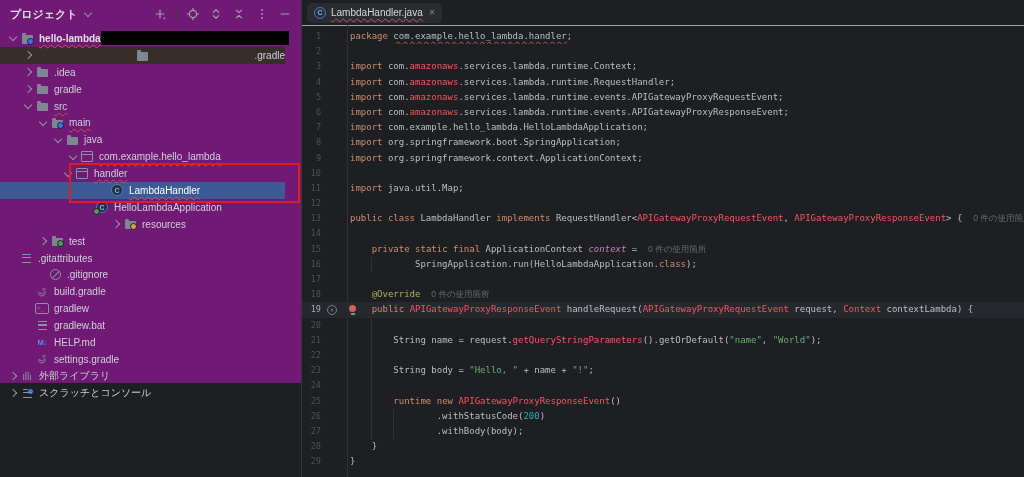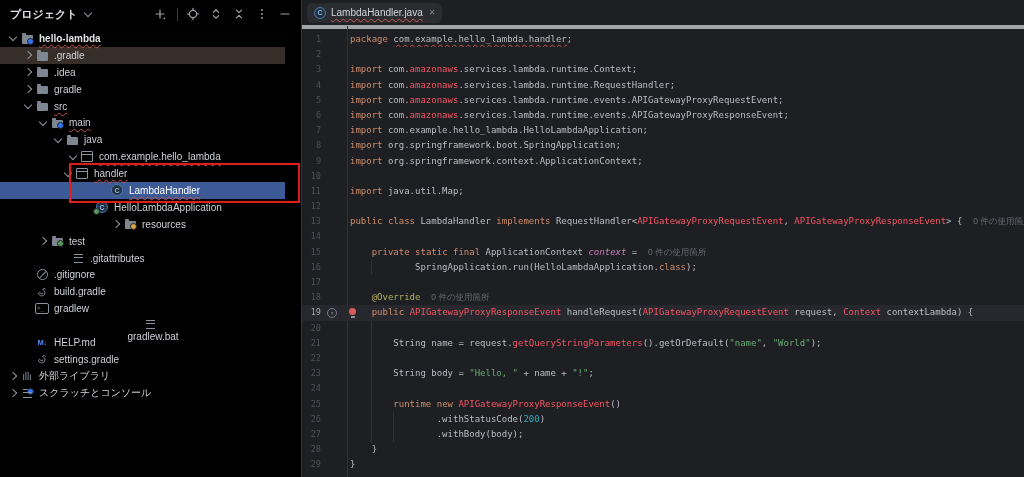--- a/index.html
+++ b/index.html
@@ -1,19 +1,19 @@
 <!DOCTYPE html>
 <html><head>
 <meta charset="utf-8">
 <style>
   html,body{margin:0;padding:0;}
   body{width:1024px;height:477px;background:#1E1F22;overflow:hidden;position:relative;
        font-family:"Liberation Sans",sans-serif;-webkit-font-smoothing:antialiased;}
   
-  #panel{position:absolute;left:0;top:0;width:301px;height:477px;background:#000000;}
+  #panel{position:absolute;left:0;top:0;width:301px;height:383px;background:#701a75;}
   #panel-header{height:28px;display:flex;align-items:center;padding:0 8px 0 10px;}
   #panel-title{font-size:11px;font-weight:bold;color:#DFE1E5;margin-right:7px;}
   .hdr-spacer{flex:1;}
   .hdr-ico{width:16px;height:16px;display:flex;align-items:center;justify-content:center;margin-left:7px;}
   .hdr-ico svg{stroke:#9DA0A6;fill:none;stroke-width:1.4;stroke-linecap:round;stroke-linejoin:round;}
   .hdr-sep{width:1px;height:13px;background:#3A3C40;margin-left:9px;}
   .chev{display:inline-block;width:5px;height:5px;border-right:1.3px solid #9095A0;border-bottom:1.3px solid #9095A0;}
   .chev.r{transform:rotate(-45deg);}
   .chev.d{transform:rotate(45deg);margin-top:-2px;}
   #tree{position:absolute;left:0;top:30px;right:16px;}
@@ -42,21 +42,21 @@
   .bdg{position:absolute;width:5px;height:5px;border-radius:50%;right:-1px;bottom:-1px;border:1px solid #1E1F22;}
   .bdg.blue{background:#3574F0;} .bdg.green{background:#57965C;} .bdg.yellow{background:#D9A343;}
   .bdg.tr{bottom:auto;top:-2px;right:-2px;}
   .bdg.bl{right:auto;left:-2px;}
   .tico svg{stroke:#8B93A0;fill:none;stroke-width:1.2;stroke-linecap:round;}
   
   #redaction{position:absolute;left:101px;top:31px;width:188px;height:14px;background:#020202;z-index:6;}
   #annotation{position:absolute;left:69px;top:163px;width:227px;height:36px;border:2px solid #DF1D1D;z-index:7;}
   
   #editor{position:absolute;left:301px;top:0;right:0;height:477px;border-left:1px solid #343639;background:#1E1F22;}
-  #tabbar{height:25px;display:flex;align-items:center;border-bottom:4px solid #a3a3a3;padding-left:5px;}
+  #tabbar{height:25px;display:flex;align-items:center;border-bottom:1px solid #a3a3a3;padding-left:5px;}
   #tab{display:flex;align-items:center;background:#2A2C30;border-radius:5px;height:20px;padding:0 7px;}
   #tab-title{font-size:10px;color:#D5D7DC;margin-left:5px;}
   #tab-close{font-size:8px;color:#7E828A;margin-left:6px;}
   #codewrap{position:relative;padding-top:3px;}
   .guide{position:absolute;width:1px;background:#2E3135;z-index:0;}
   .crow{display:flex;height:15.2px;line-height:15.2px;white-space:pre;position:relative;}
   .crow.hl{background:#26282E;}
   .gut{width:46px;flex:none;display:flex;font-family:"DejaVu Sans Mono",monospace;}
   .gnum{width:19px;text-align:right;font-size:8.5px;color:#4C5157;}
   .crow.hl .gnum{color:#A7AAB0;}
@@ -123,21 +123,21 @@
         <span class="cwrap">
           <span class="chev d"></span>
         </span>
         <span class="tico">
           <span class="i-folder">
             <span class="bdg blue"></span>
           </span>
         </span>
         <span class="tlabel b typo">hello-lambda</span>
       </div>
-      <div class="trow hov" style="padding-left: 21px;">
+      <div class="trow hov" style="padding-left: 21px; justify-content: space-between;">
         <span class="cwrap">
           <span class="chev r"></span>
         </span>
         <span class="tico">
           <span class="i-folder"></span>
         </span>
         <span class="tlabel">.gradle</span>
       </div>
       <div class="trow" style="padding-left: 21px;">
         <span class="cwrap">
@@ -233,28 +233,28 @@
         <span class="cwrap">
           <span class="chev r"></span>
         </span>
         <span class="tico">
           <span class="i-folder">
             <span class="bdg green"></span>
           </span>
         </span>
         <span class="tlabel">test</span>
       </div>
-      <div class="trow" style="padding-left: 21px; margin-left: 36px;">
+      <div class="trow" style="padding-left: 5px;">
         <span class="cwrap"></span>
         <span class="tico">
           <span class="i-lines"></span>
         </span>
         <span class="tlabel">.gitattributes</span>
       </div>
-      <div class="trow" style="padding-left: 21px;">
+      <div class="trow" style="padding-left: 21px; margin-left: 13px;">
         <span class="cwrap"></span>
         <span class="tico">
           <span class="i-ignore"></span>
         </span>
         <span class="tlabel">.gitignore</span>
       </div>
       <div class="trow" style="padding-left: 21px;">
         <span class="cwrap"></span>
         <span class="tico">
           <svg width="12" height="12" viewBox="0 0 16 16">
@@ -264,21 +264,21 @@
         </span>
         <span class="tlabel">build.gradle</span>
       </div>
       <div class="trow" style="padding-left: 21px;">
         <span class="cwrap"></span>
         <span class="tico">
           <span class="i-console">&gt;_</span>
         </span>
         <span class="tlabel">gradlew</span>
       </div>
-      <div class="trow" style="padding-left: 21px; flex-direction: column;">
+      <div class="trow" style="padding-left: 21px;">
         <span class="cwrap"></span>
         <span class="tico">
           <span class="i-lines"></span>
         </span>
         <span class="tlabel">gradlew.bat</span>
       </div>
       <div class="trow" style="padding-left: 21px;">
         <span class="cwrap"></span>
         <span class="tico">
           <span class="i-md">M↓</span>

